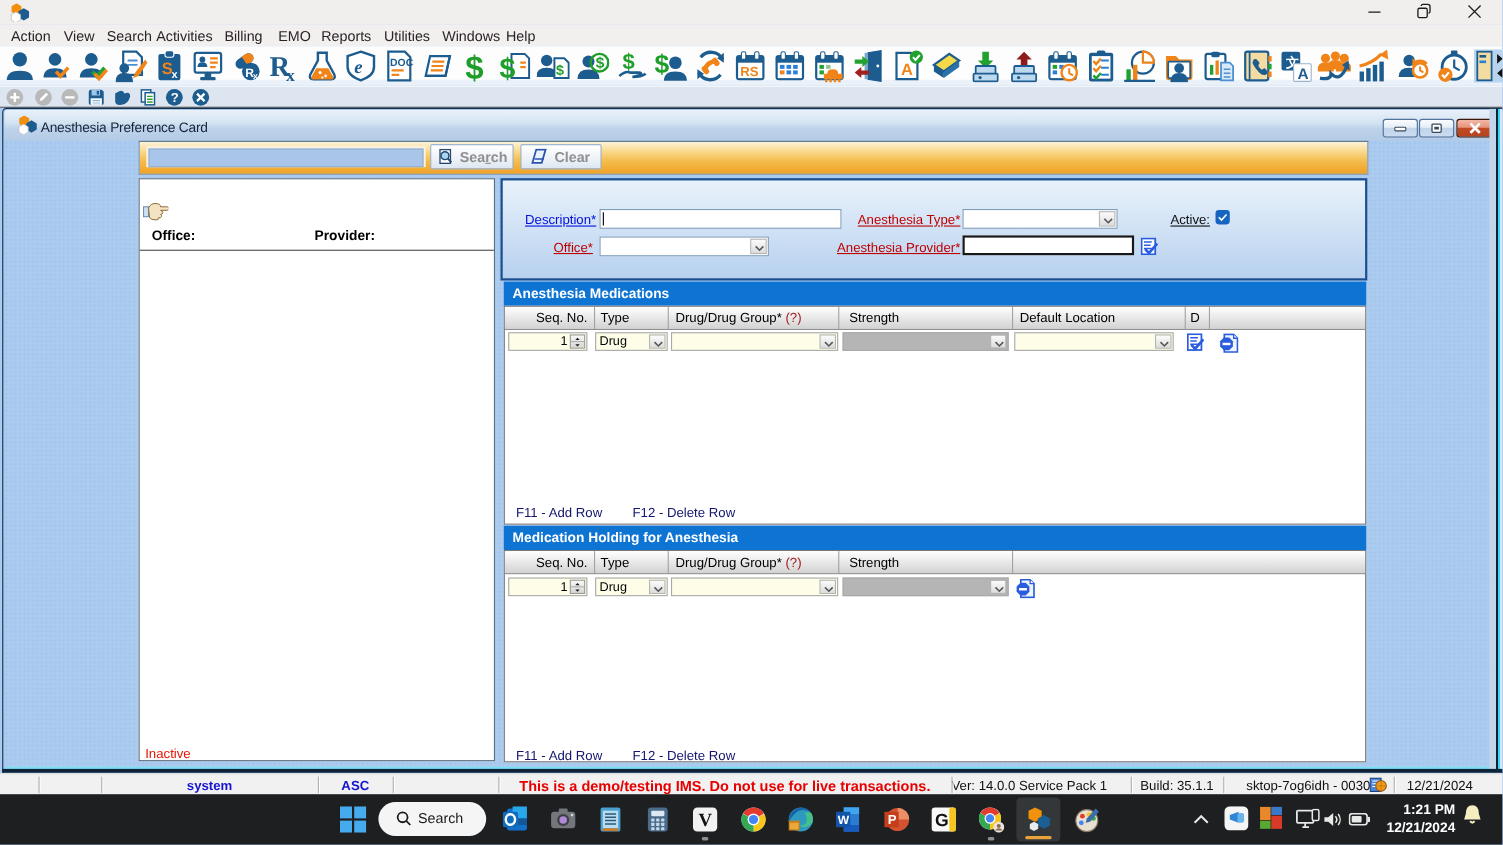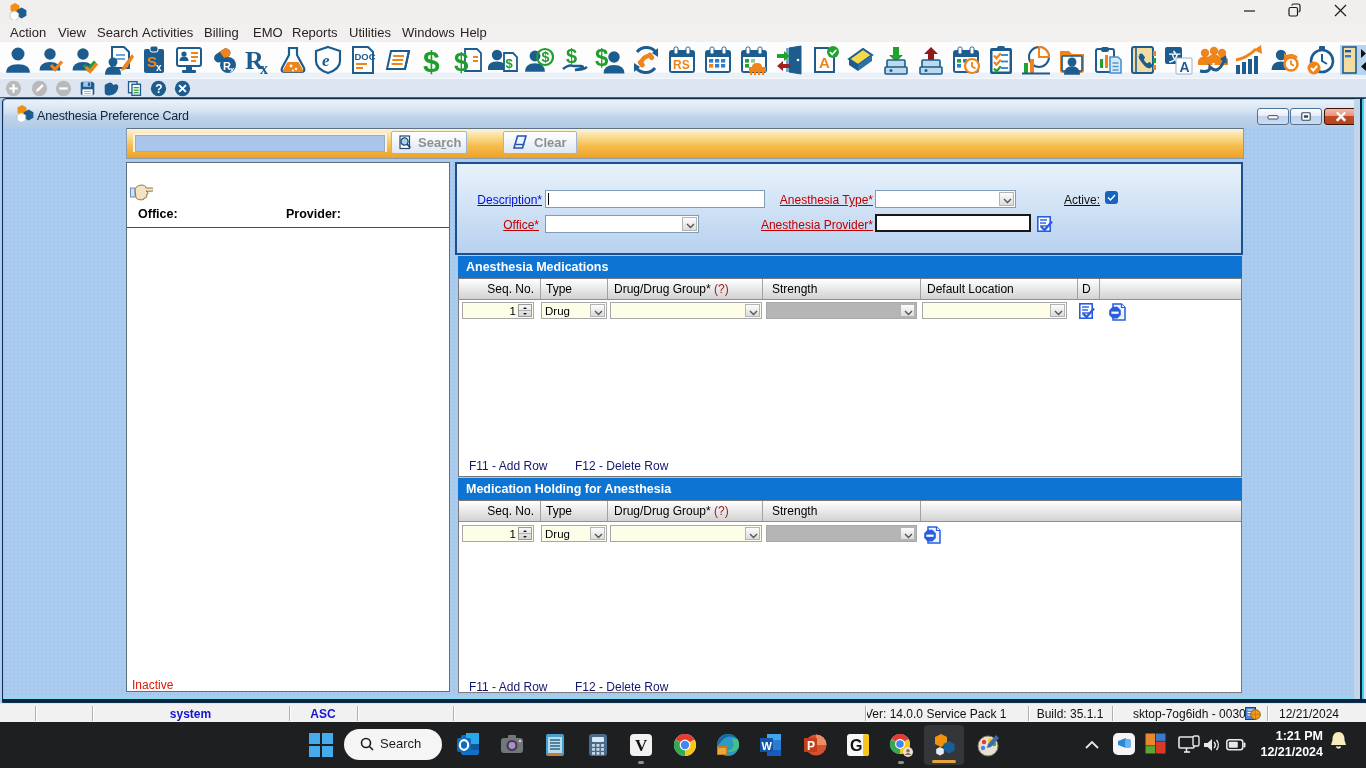--- a/index.html
+++ b/index.html
@@ -555,21 +555,21 @@
   <div class="abs" style="left:6px;top:4px;width:254px;height:19px;background:#f9f2e0;"></div>
   <div class="abs" style="left:8px;top:6px;width:248px;height:15px;background:#a9c6ea;border:1px solid #96aecb;"></div>
   <div class="sbtn abs" style="left:264px;width:74px;">
     <svg class="abs" style="left:6px;top:3px" width="15" height="15" viewBox="0 0 15 15">
       <rect x="2" y="1" width="9.5" height="12.5" fill="#fff" stroke="#24476e" stroke-width="1.2"></rect>
       <circle cx="6.5" cy="6.5" r="3.6" fill="#a8d4f0" stroke="#24476e" stroke-width="1.3"></circle>
       <line x1="9" y1="9" x2="12.3" y2="12.6" stroke="#24476e" stroke-width="1.8"></line>
     </svg>
     <span class="abs" style="left:26px;top:3px">Sea<span style="text-decoration:underline">r</span>ch</span>
   </div>
-  <div class="sbtn abs" style="left:346px;width:72px;margin-left:30px;">
+  <div class="sbtn abs" style="left:346px;width:72px;">
     <svg class="abs" style="left:8px;top:3px" width="16" height="15" viewBox="0 0 16 15">
       <polygon points="5.5,1 14,1 10.5,13 2,13" fill="#eaf2fa" stroke="#2a52b0" stroke-width="1.6"></polygon>
       <line x1="4" y1="9.5" x2="12.3" y2="9.5" stroke="#2a52b0" stroke-width="1.4"></line>
     </svg>
     <span class="abs" style="left:30px;top:3px">Clear</span>
   </div>
 </div>
 
 <div id="lpanel" class="abs" style="left:126px;top:162px;width:322px;height:528px;background:#fff;border:1px solid #5f6f80;">
   <svg class="abs" style="left:3px;top:20px" width="23" height="19" viewBox="0 0 23 19">
@@ -741,20 +741,21 @@
   <span class="f11" style="left:10px;top:179px;">F11 - Add Row</span>
   <span class="f11" style="left:116px;top:179px;">F12 - Delete Row</span>
 </div>
 <div class="abs" style="left:1354px;top:99px;width:12px;height:602px;background:linear-gradient(90deg,#c3d5e9 0,#c3d5e9 6px,#0d2338 6px,#0d2338 8px,#35d8f0 8px,#35d8f0 10px,#d5e5f5 10px);"></div>
 <div class="abs" style="left:2px;top:699px;width:1364px;height:3px;background:#0d2338;"></div>
 
 <div id="statusbar" class="abs">
   <span class="stx" style="left:3px;font-size:11px;top:4px;margin-top:36px;">Ready</span>
   <span class="stx b" style="left:92px;width:197px;text-align:center;color:#1414d2;">system</span>
   <span class="stx b" style="left:289px;width:68px;text-align:center;color:#1414d2;">ASC</span>
+  <span class="stx b" style="left:453px;width:412px;text-align:center;color:#e80000;font-size:13.2px;top:2.5px;">This is a demo/testing IMS. Do not use for live transactions.</span>
   <span class="stx" style="left:865px;width:132px;text-align:center;">Ver: 14.0.0 Service Pack 1</span>
   <span class="stx" style="left:1028px;width:84px;text-align:center;">Build: 35.1.1</span>
   <span class="stx" style="left:1114px;margin-left:19px;">sktop-7og6idh - 00300</span>
   <svg class="abs" style="left:1245px;top:2px" width="16" height="15" viewBox="0 0 16 15">
     <rect x="0.5" y="1.5" width="10" height="12" fill="#4a86dc" stroke="#1c3f7e"></rect>
     <line x1="2.5" y1="4" x2="8.5" y2="4" stroke="#fff" stroke-width="1"></line>
     <line x1="2.5" y1="6.5" x2="8.5" y2="6.5" stroke="#fff" stroke-width="1"></line>
     <line x1="2.5" y1="9" x2="8.5" y2="9" stroke="#fff" stroke-width="1"></line>
     <circle cx="10.5" cy="8.5" r="4.8" fill="#f09a1c" stroke="#9a5c10"></circle>
     <path d="M6.5 8.5 h8 M10.5 4.5 v8" stroke="#c87808" stroke-width="0.8" fill="none"></path>

